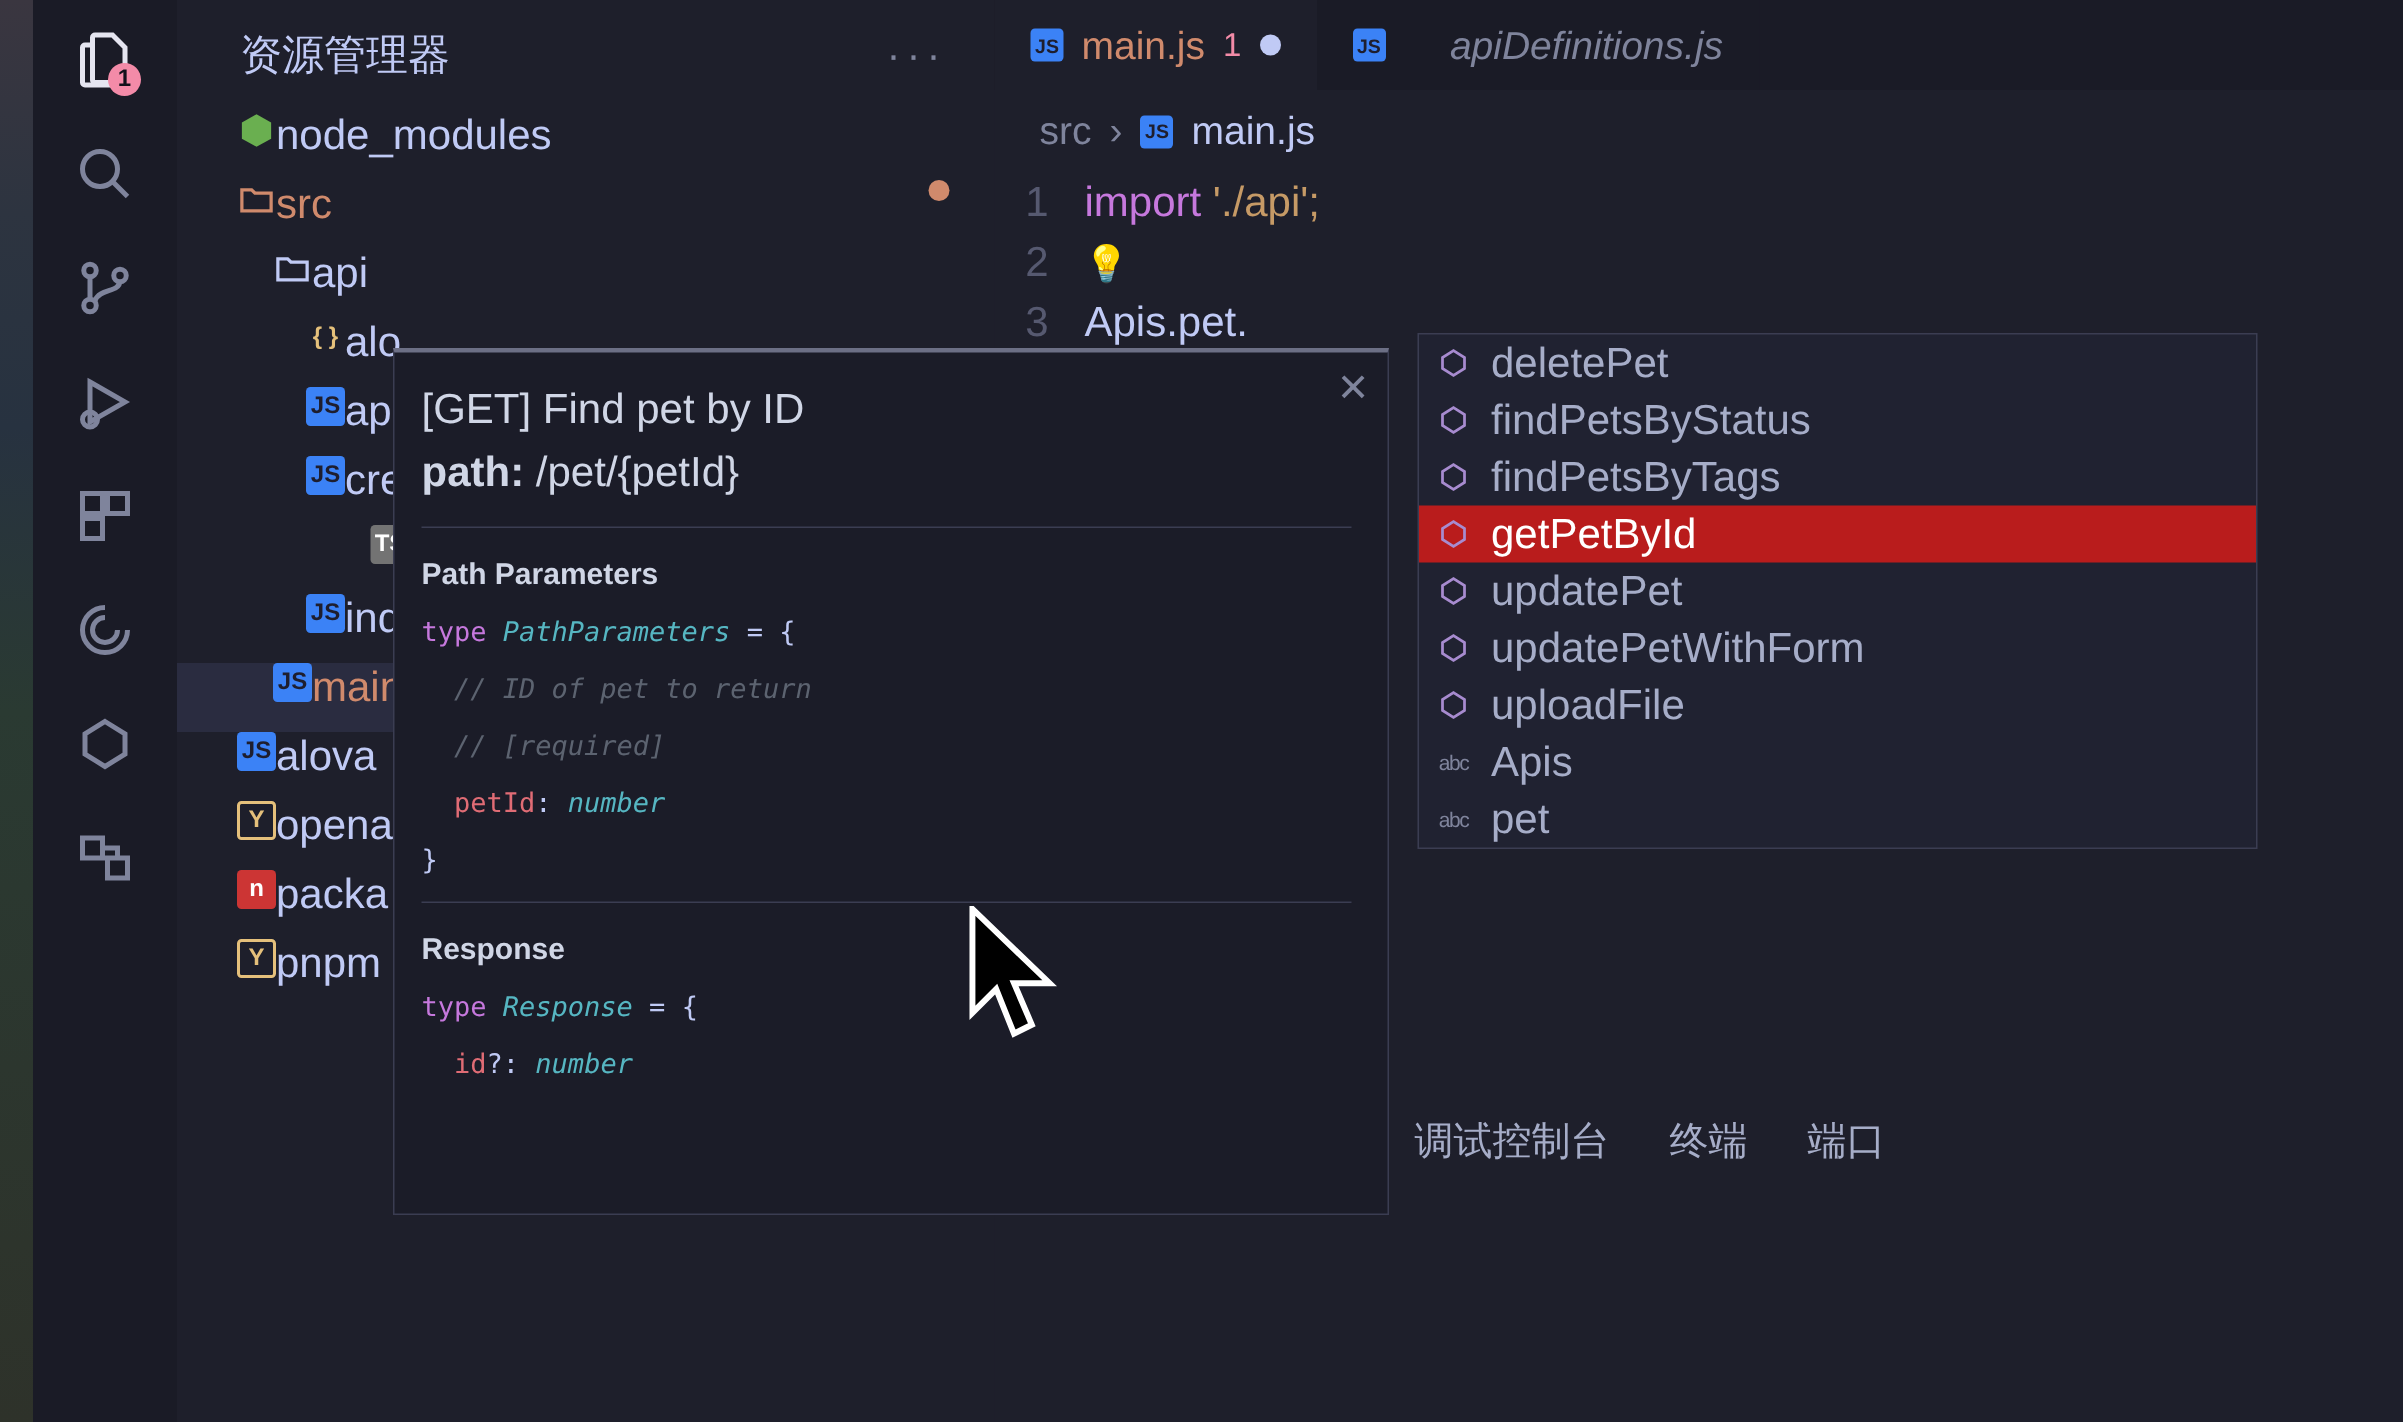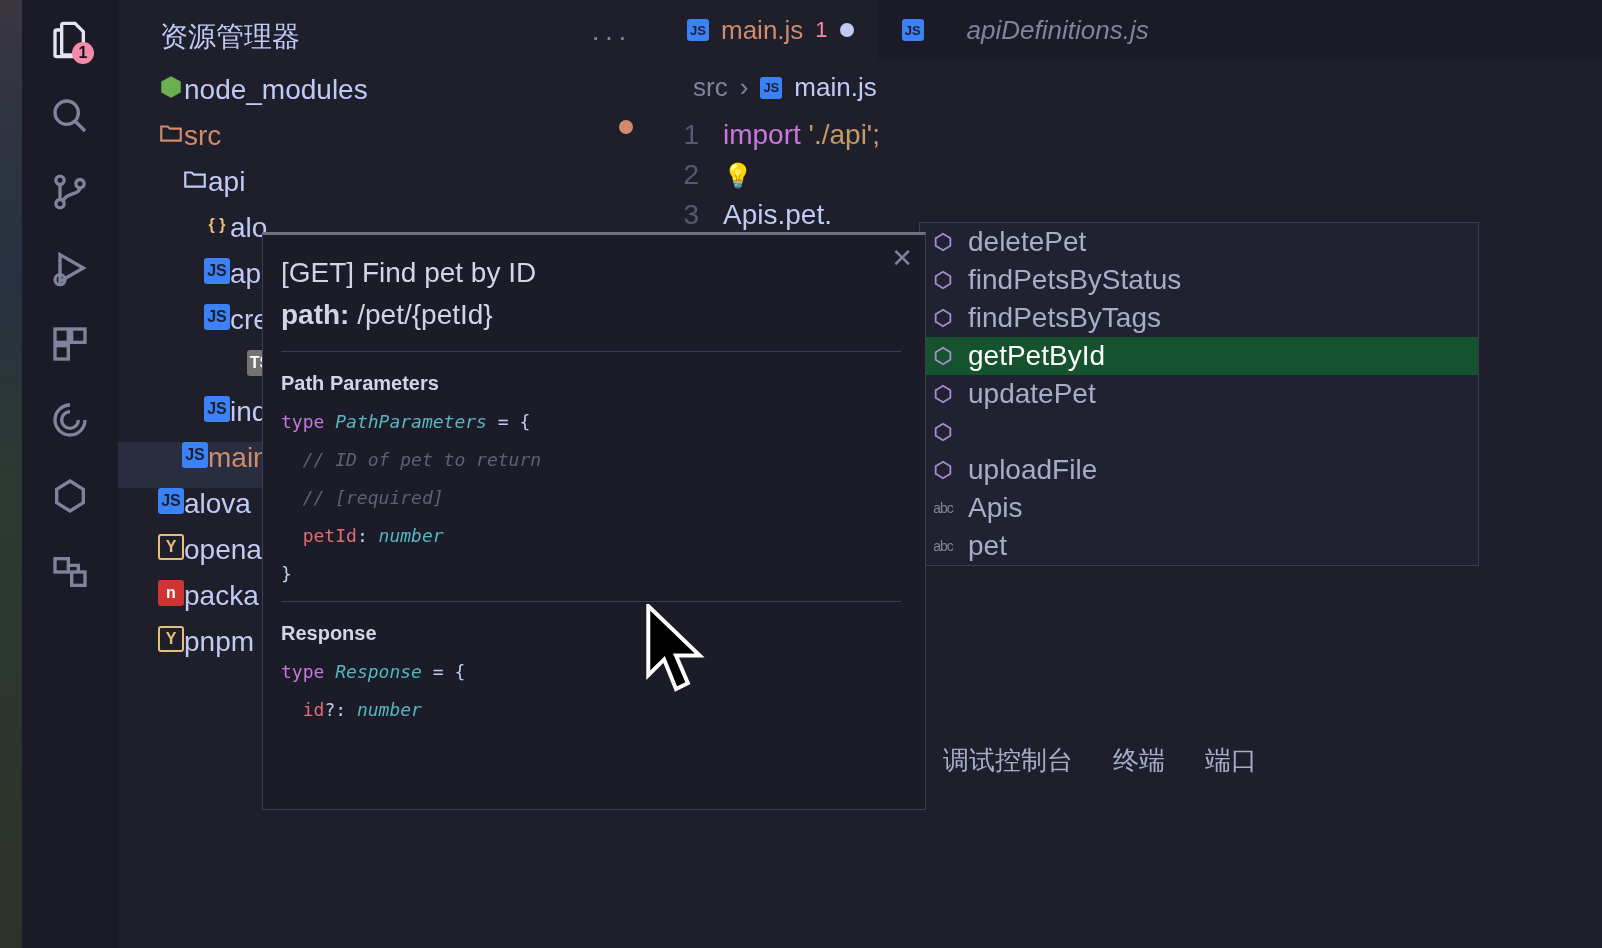--- a/index.html
+++ b/index.html
@@ -54,23 +54,23 @@
   .crumb .fn2{color:#c0caf5;}
   .gutter-row{display:flex;align-items:center;height:40px;font-size:28px;}
   .ln{width:60px;text-align:right;padding-right:24px;color:#565970;}
   .code{white-space:pre;}
   .kw{color:#c678dd;}
   .str{color:#c69a66;}
   .pln{color:#c0caf5;}
   .bulb{color:#e5c07b;font-size:24px;}
 
   
-  .completions{ position:absolute; left:256px; top:222px; width:560px; background:#202231; border:1px solid #3b3d52; font-size:28px; z-index:5;}
+  .completions{ position:absolute; left:282px; top:222px; width:560px; background:#202231; border:1px solid #3b3d52; font-size:28px; z-index:5;}
   .comp-row{display:flex;align-items:center;gap:14px;height:38px;padding:0 12px;color:#a6adc8;}
-  .comp-row.sel{background:#14532d;color:#fff;}
+  .comp-row.sel{background:#b91c1c;color:#fff;}
   .comp-ico{width:22px;height:22px;display:flex;align-items:center;justify-content:center;}
   .comp-ico svg{stroke:#a78bcf;fill:none;stroke-width:2;}
   .comp-ico.abc{font-size:14px;color:#7f849c;letter-spacing:-1px;}
 
   
   .hover{ position:absolute; left:262px; top:232px; width:664px; background:#1b1c28; border:1px solid #3b3d52; border-top:3px solid #6c6f85; padding:16px 24px 80px 18px; font-size:28px; color:#c0caf5; z-index:10;}
   .hover .close-x{position:absolute;right:12px;top:8px;color:#7f849c;font-size:26px;}
   .hover h4{font-size:20px;font-weight:700;color:#d0d6e6;margin-top:20px;margin-bottom:6px;}
   .hover .line1{color:#d0d6e6;padding:6px 0;}
   .hover .line2{color:#d0d6e6;padding:4px 0 12px 0;}
@@ -301,20 +301,21 @@
           </svg>
         </span>
         <span>updatePet</span>
       </div>
     <div class="comp-row">
         <span class="comp-ico">
           <svg viewBox="0 0 24 24">
             <polygon points="12,3 20,8 20,16 12,21 4,16 4,8"></polygon>
           </svg>
         </span>
+        <span>updatePetWithForm</span>
       </div>
     <div class="comp-row">
         <span class="comp-ico">
           <svg viewBox="0 0 24 24">
             <polygon points="12,3 20,8 20,16 12,21 4,16 4,8"></polygon>
           </svg>
         </span>
         <span>uploadFile</span>
       </div>
     <div class="comp-row">

